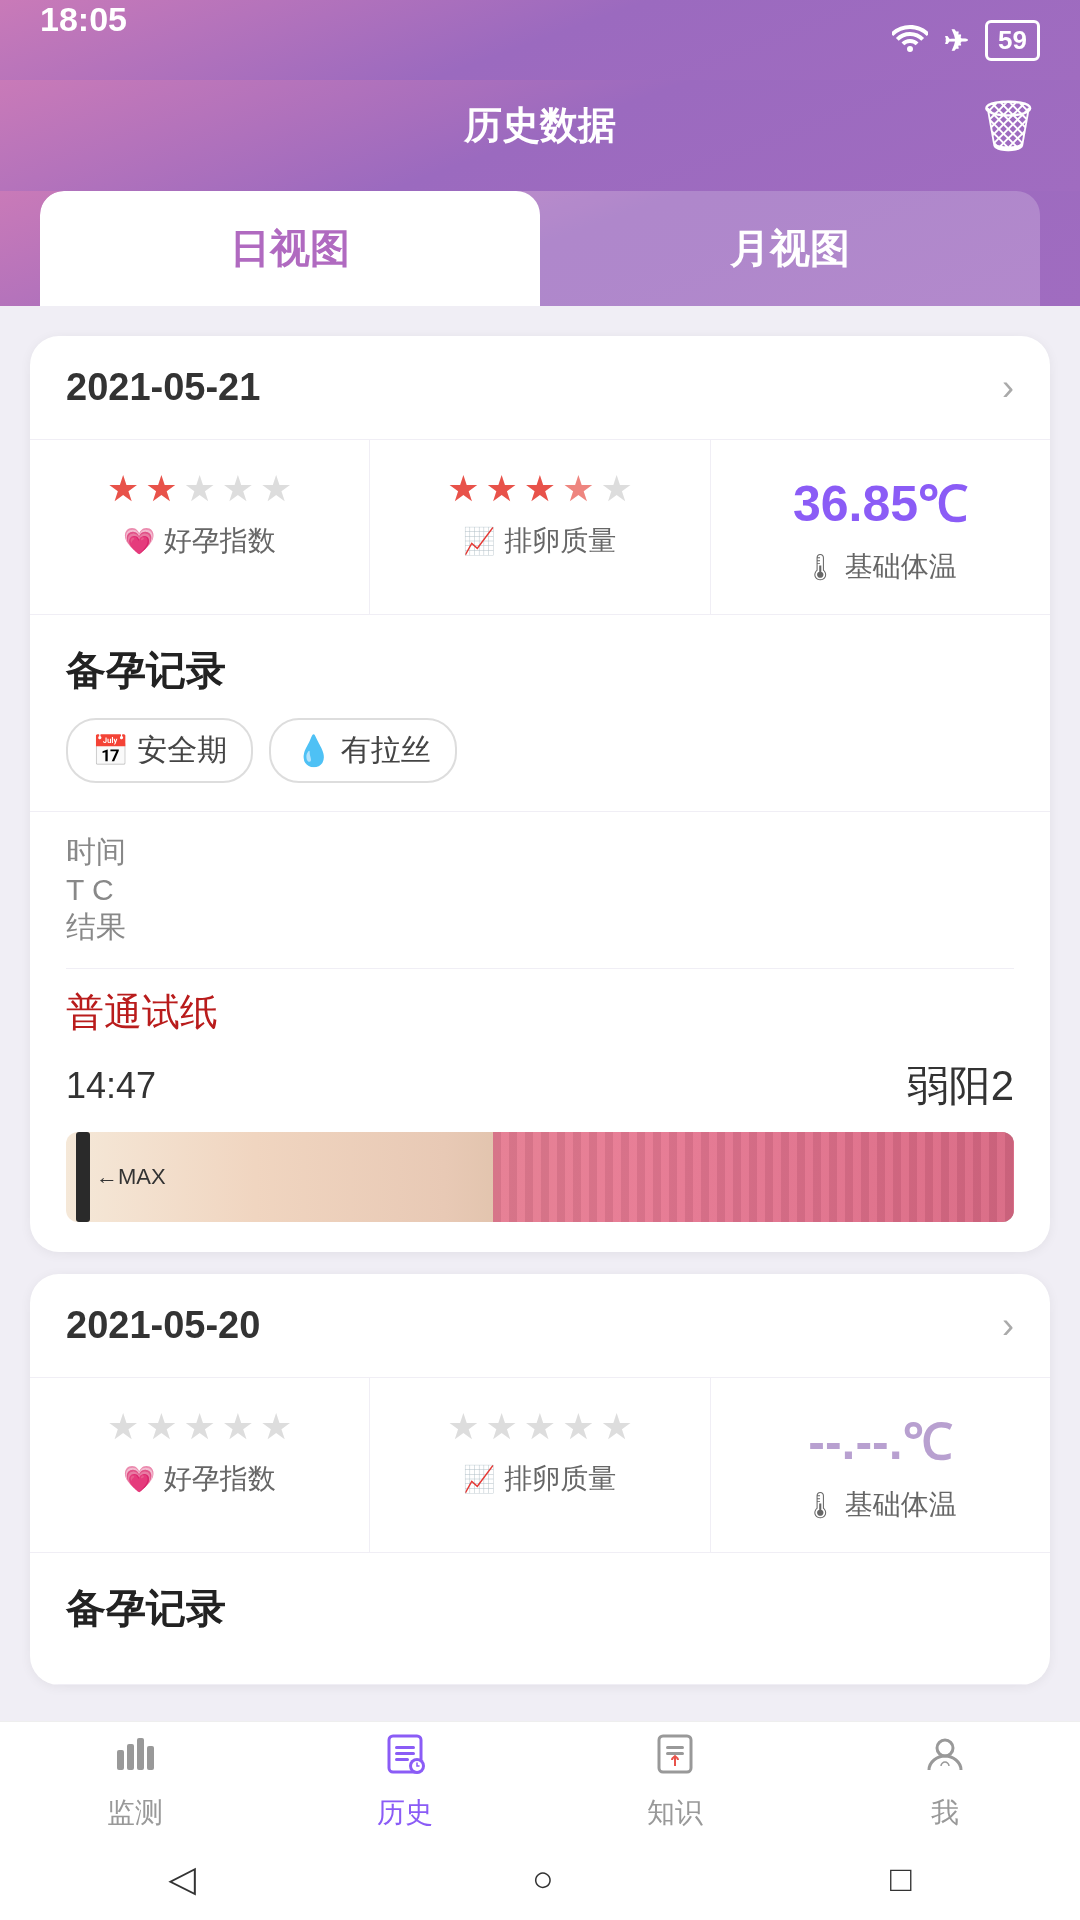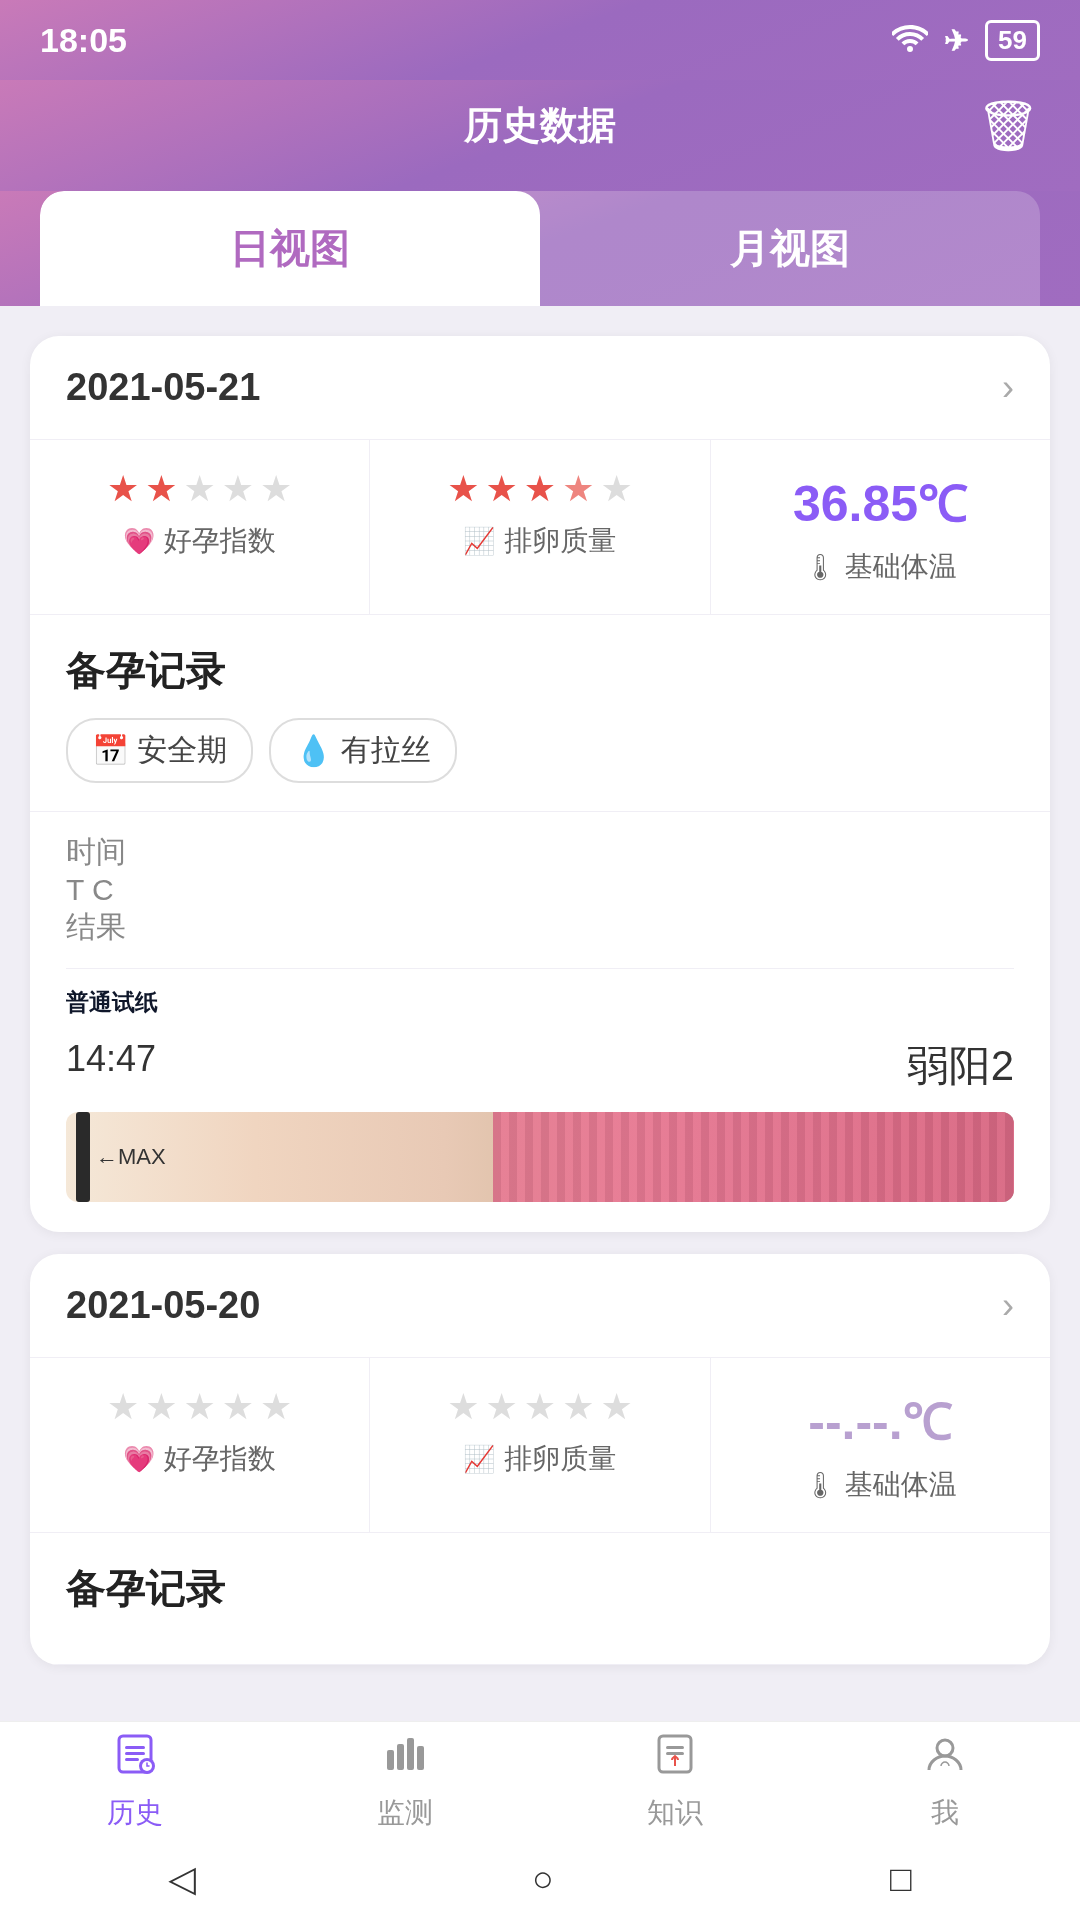--- a/index.html
+++ b/index.html
@@ -10,21 +10,20 @@
       font-family: -apple-system, 'PingFang SC', 'Microsoft YaHei', sans-serif;
       background: #f0eef5;
       overflow-x: hidden;
     }
 
     
     .status-bar {
       background: linear-gradient(160deg, #c97ab8 0%, #9b6abf 50%, #a06cc0 100%);
       height: 80px;
       display: flex;
-      align-items: center;
       justify-content: space-between;
       padding: 0 40px;
       color: white;
       font-size: 34px;
       font-weight: 600;
     }
     .status-right {
       display: flex;
       align-items: center;
       gap: 16px;
@@ -192,28 +191,28 @@
     .test-table-header {
       display: flex;
       justify-content: space-between;
       padding: 20px 0;
       border-bottom: 1px solid #f0eef5;
       font-size: 30px;
       color: #888;
       flex-direction: column;
     }
     .test-type-label {
-      font-size: 23px;
-      font-weight: 700;
-      color: #0f172a;
+      font-size: 38px;
+      font-weight: 400;
+      color: #b91c1c;
       padding: 18px 0 10px;
     }
     .test-row {
       display: flex;
-      align-items: flex-start;
+      align-items: center;
       justify-content: space-between;
       padding: 10px 0;
       gap: 28px;
     }
     .test-time {
       font-size: 36px;
       color: #333;
       font-weight: 500;
     }
     .test-result {
@@ -451,46 +450,46 @@
     <div class="record-section">
       <div class="record-title">备孕记录</div>
     </div>
   </div>
 
 </div>
 
 <div class="bottom-nav">
   <div class="nav-items">
     <div class="nav-item">
+      <span class="nav-icon">
+        <svg width="44" height="44" viewBox="0 0 44 44" fill="#999">
+          <rect x="4" y="18" width="7" height="20" rx="2"></rect>
+          <rect x="14" y="12" width="7" height="26" rx="2"></rect>
+          <rect x="24" y="6" width="7" height="32" rx="2"></rect>
+          <rect x="34" y="14" width="7" height="24" rx="2"></rect>
+        </svg>
+      </span>
+      <span class="nav-label">监测</span>
+    </div>
+    <div class="nav-item">
       <span class="nav-icon active">
         <svg width="44" height="44" viewBox="0 0 44 44" fill="#8b5cf6">
           <rect x="6" y="4" width="32" height="36" rx="4" fill="none" stroke="#8b5cf6" stroke-width="3"></rect>
           <rect x="12" y="14" width="20" height="3" rx="1.5"></rect>
           <rect x="12" y="20" width="20" height="3" rx="1.5"></rect>
           <rect x="12" y="26" width="14" height="3" rx="1.5"></rect>
           <circle cx="34" cy="34" r="8" fill="#8b5cf6"></circle>
           <circle cx="34" cy="34" r="5" fill="white"></circle>
           <path d="M34 31 L34 34 L36 34" stroke="#8b5cf6" stroke-width="1.5" stroke-linecap="round" fill="none"></path>
         </svg>
       </span>
       <span class="nav-label active">历史</span>
     </div>
     <div class="nav-item">
       <span class="nav-icon">
-        <svg width="44" height="44" viewBox="0 0 44 44" fill="#999">
-          <rect x="4" y="18" width="7" height="20" rx="2"></rect>
-          <rect x="14" y="12" width="7" height="26" rx="2"></rect>
-          <rect x="24" y="6" width="7" height="32" rx="2"></rect>
-          <rect x="34" y="14" width="7" height="24" rx="2"></rect>
-        </svg>
-      </span>
-      <span class="nav-label">监测</span>
-    </div>
-    <div class="nav-item">
-      <span class="nav-icon">
         <svg width="44" height="44" viewBox="0 0 44 44" fill="none">
           <rect x="6" y="4" width="32" height="36" rx="4" stroke="#999" stroke-width="3"></rect>
           <rect x="13" y="14" width="18" height="3" rx="1.5" fill="#999"></rect>
           <rect x="13" y="20" width="18" height="3" rx="1.5" fill="#999"></rect>
           <path d="M19 28 C19 26 22 24 22 24 C22 24 25 26 25 28" stroke="#e8524a" stroke-width="2" fill="none"></path>
           <path d="M22 24 L22 34" stroke="#e8524a" stroke-width="2"></path>
         </svg>
       </span>
       <span class="nav-label">知识</span>
     </div>

